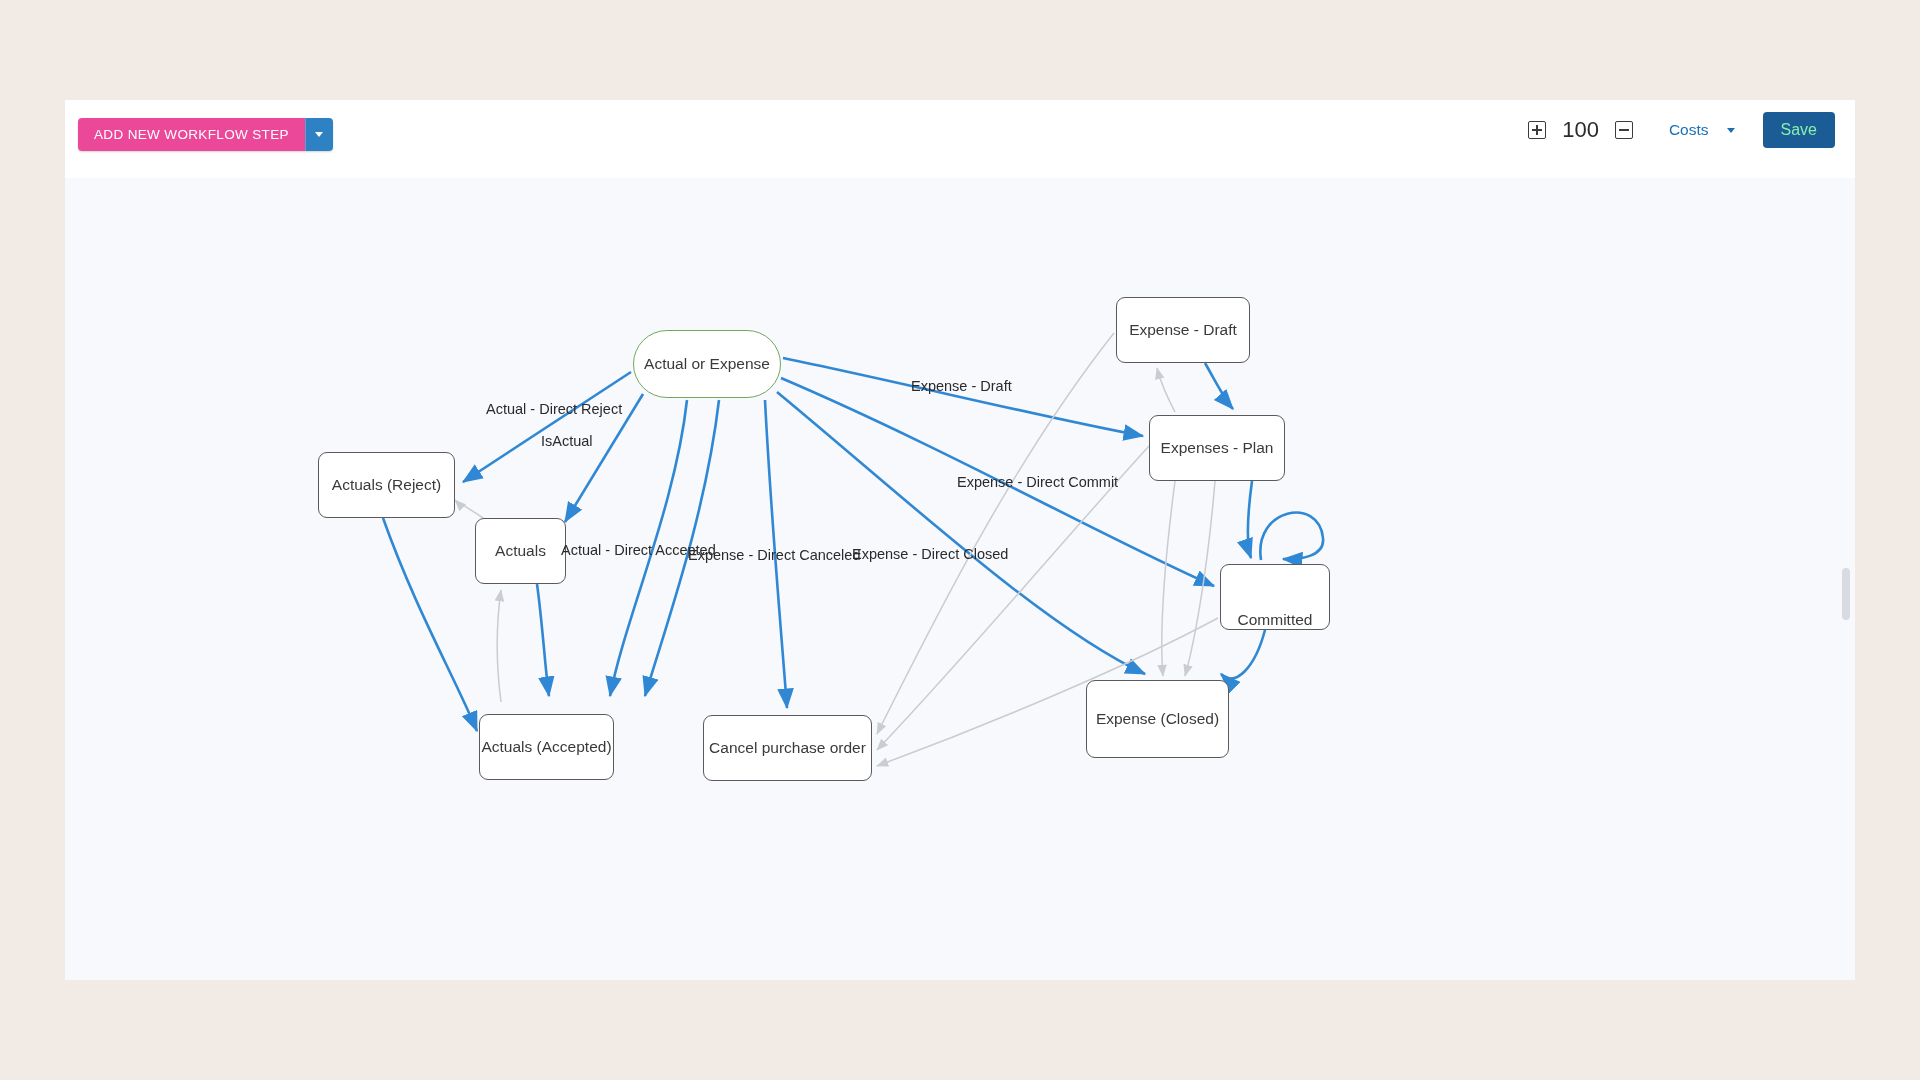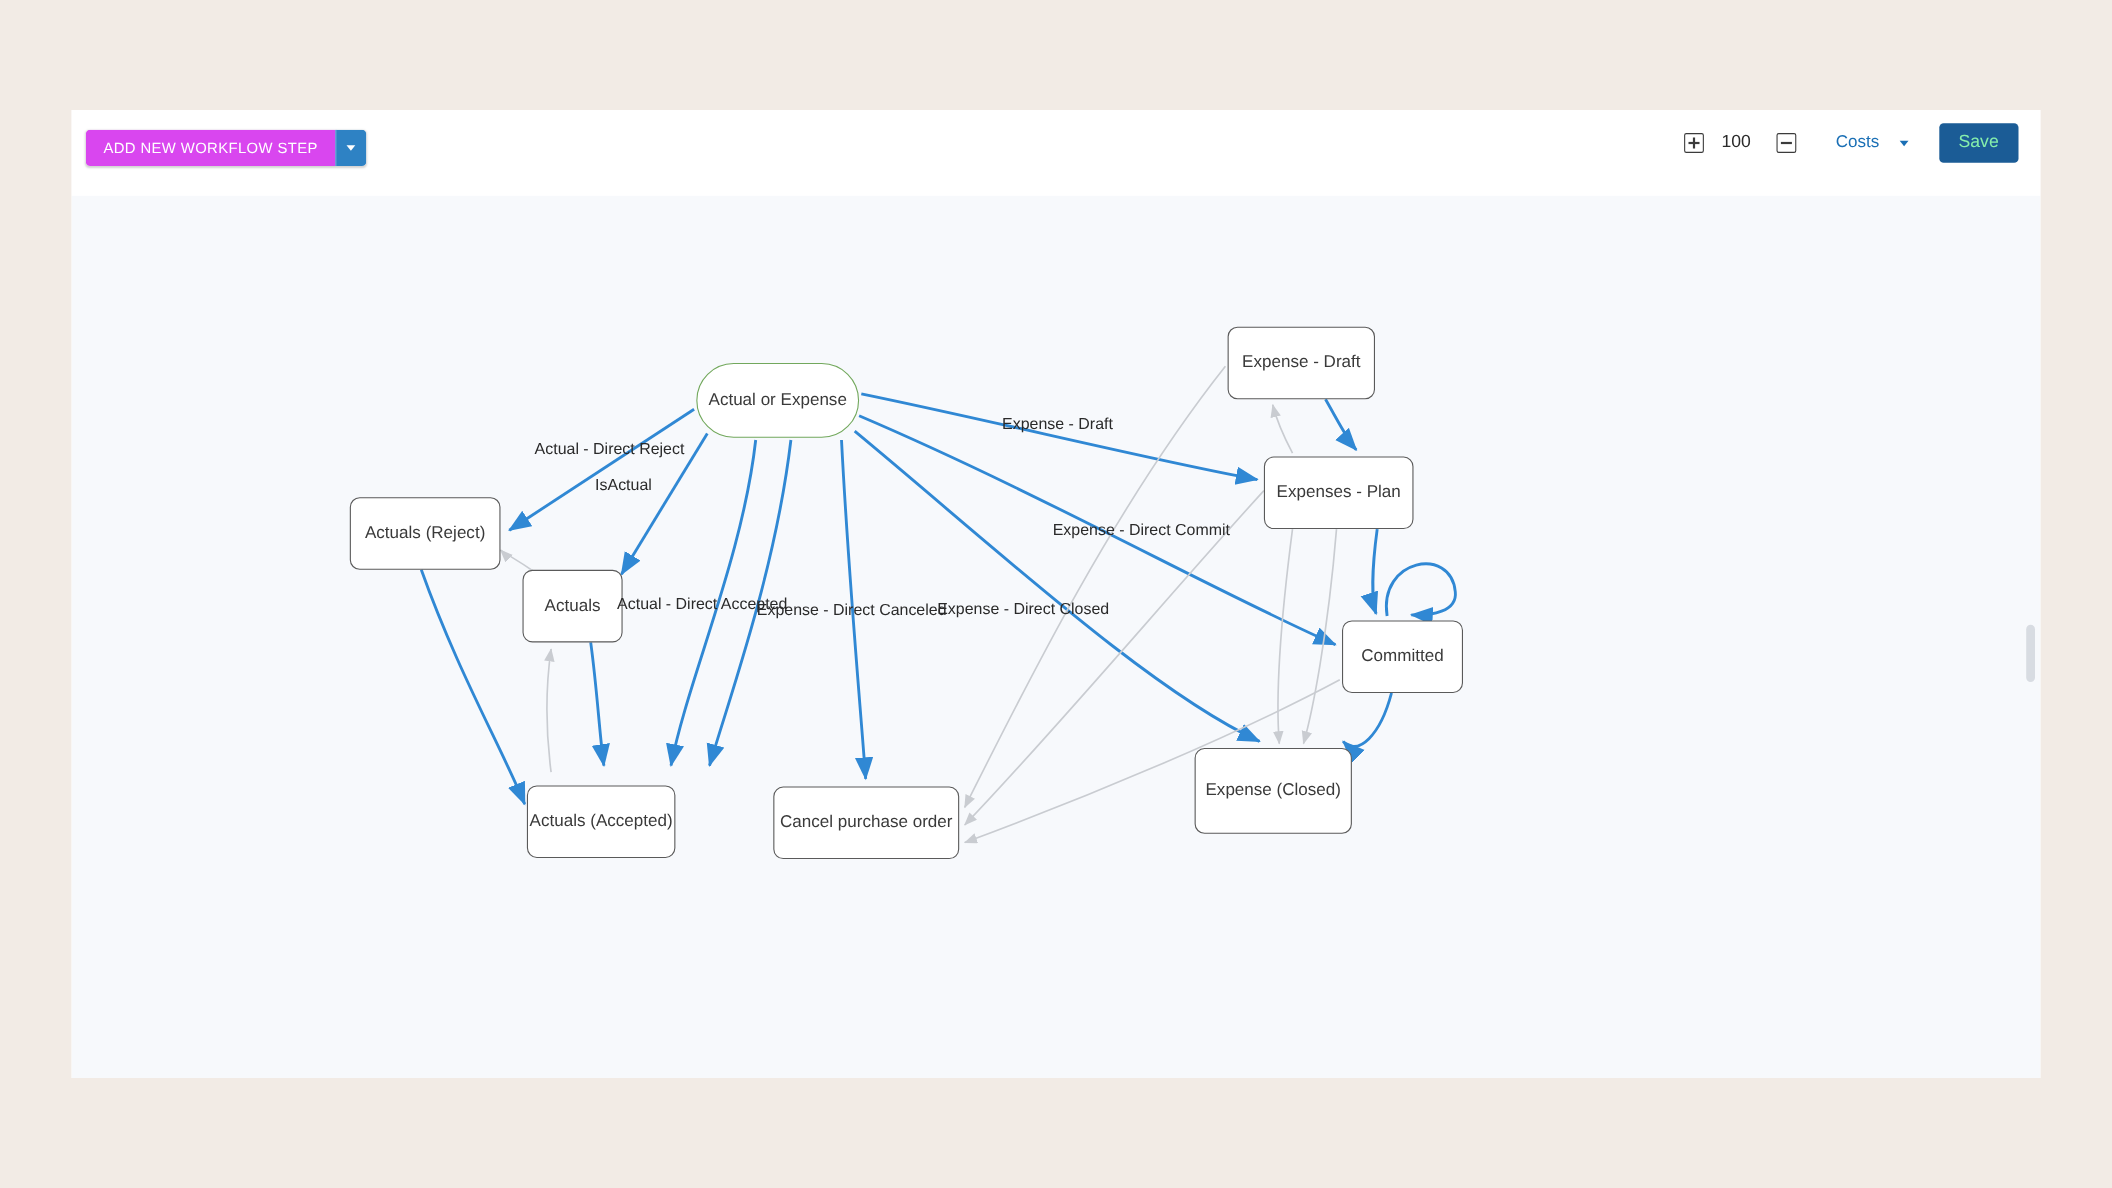--- a/index.html
+++ b/index.html
@@ -45,21 +45,21 @@
     position: absolute;
     left: 13px;
     top: 18px;
     display: flex;
     align-items: stretch;
     border-radius: 4px;
     overflow: hidden;
     box-shadow: 0 1px 2px rgba(0,0,0,0.18);
   }
   .btn-primary {
-    background: #d946ef;
+    background: #ec4899;
     color: #ffffff;
     border: none;
     font-size: 13.5px;
     letter-spacing: 0.35px;
     padding: 0 16px;
     height: 33px;
     line-height: 33px;
     font-family: "Liberation Sans", sans-serif;
     cursor: pointer;
     white-space: nowrap;
@@ -108,21 +108,21 @@
     background: #3b3b3b;
   }
   .zoom-icon.plus::after {
     content: "";
     position: absolute;
     left: 7.2px; top: 3px;
     width: 1.6px; height: 10px;
     background: #3b3b3b;
   }
   .zoom-level {
-    font-size: 16px;
+    font-size: 22px;
     color: #2b2b2b;
     min-width: 34px;
   }
   .costs-dd {
     color: #1a6fb5;
     font-size: 15.5px;
     margin-left: 20px;
     margin-right: 6px;
     cursor: pointer;
     display: flex;
@@ -318,21 +318,21 @@
           </div>
           <div class="node" style="left: 638px; top: 537px; width: 169px; height: 66px;">
             <span>Cancel purchase order</span>
           </div>
           <div class="node" style="left: 1051px; top: 119px; width: 134px; height: 66px;">
             <span>Expense - Draft</span>
           </div>
           <div class="node" style="left: 1084px; top: 237px; width: 136px; height: 66px;">
             <span>Expenses - Plan</span>
           </div>
-          <div class="node" style="left: 1155px; top: 386px; width: 110px; height: 66px;">
+          <div class="node" style="left: 1155px; top: 386px; width: 110px; height: 66px; align-items: flex-end;">
             <span>Committed</span>
           </div>
           <div class="node" style="left: 1021px; top: 502px; width: 143px; height: 78px;">
             <span>Expense (Closed)</span>
           </div>
         </div>
       <div id="labels-layer">
           <div class="edge-label" style="left: 421px; top: 223px;">Actual - Direct Reject</div>
           <div class="edge-label" style="left: 476px; top: 255px;">IsActual</div>
           <div class="edge-label" style="left: 496px; top: 364px;">Actual - Direct Accepted</div>

